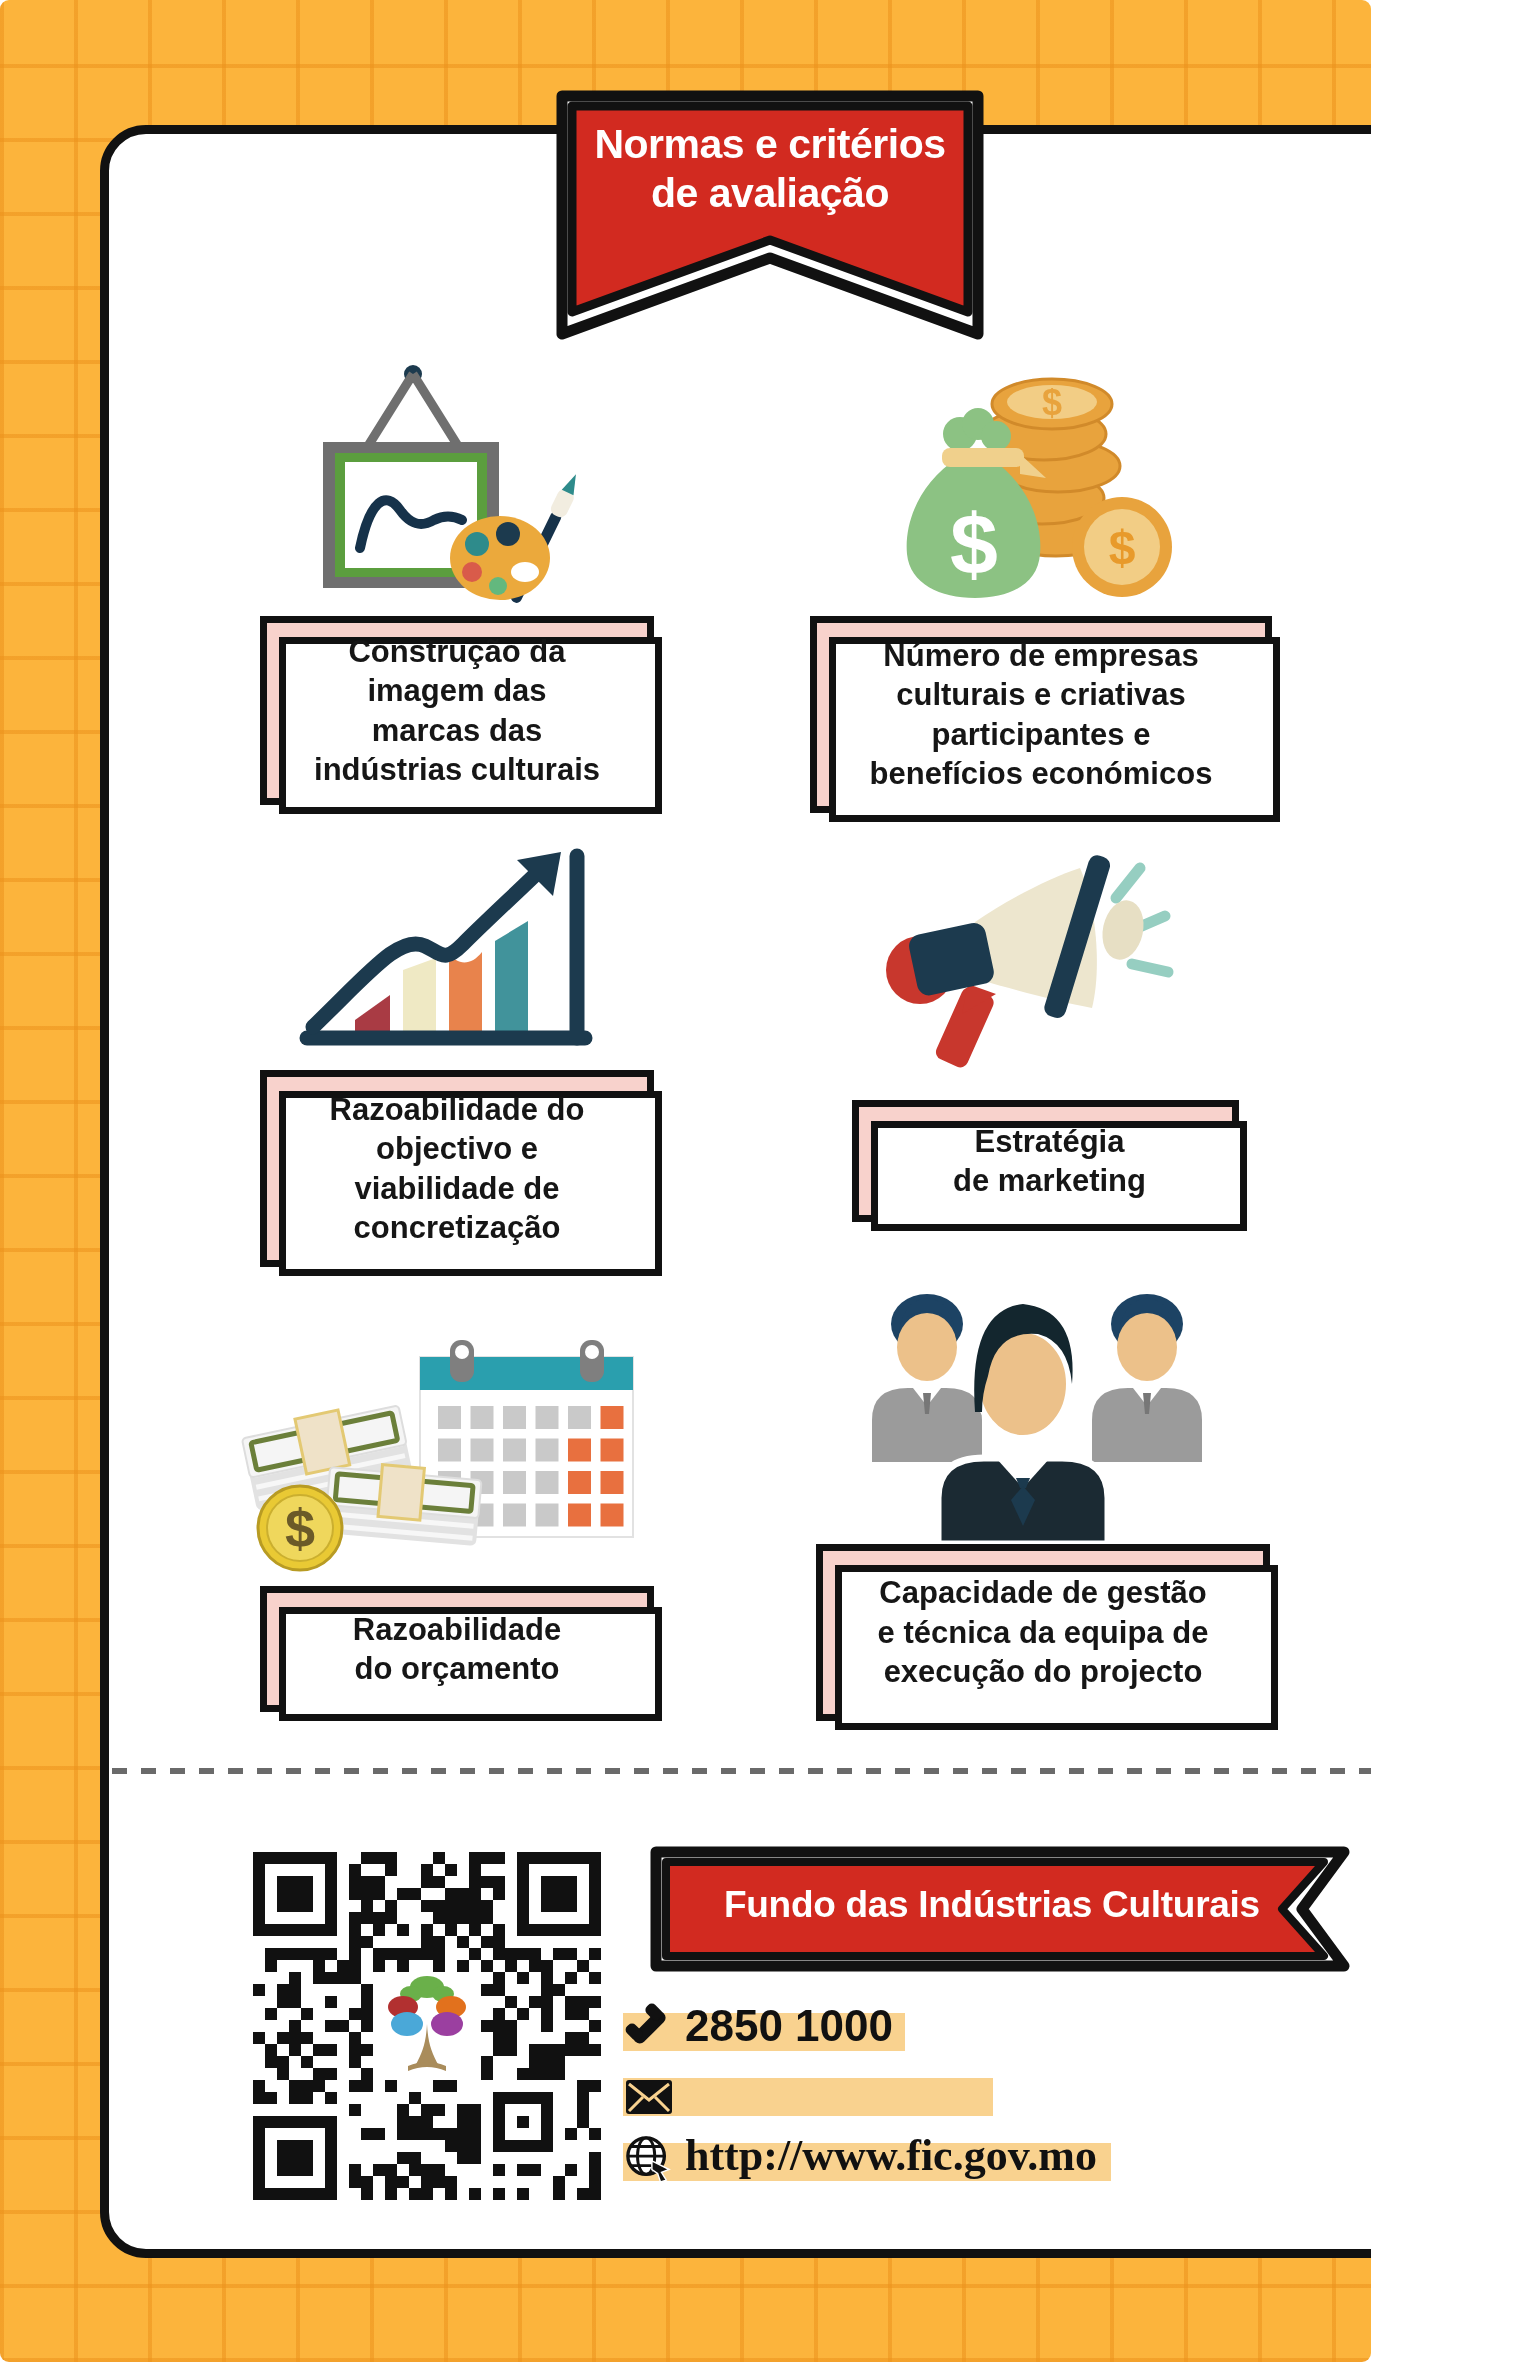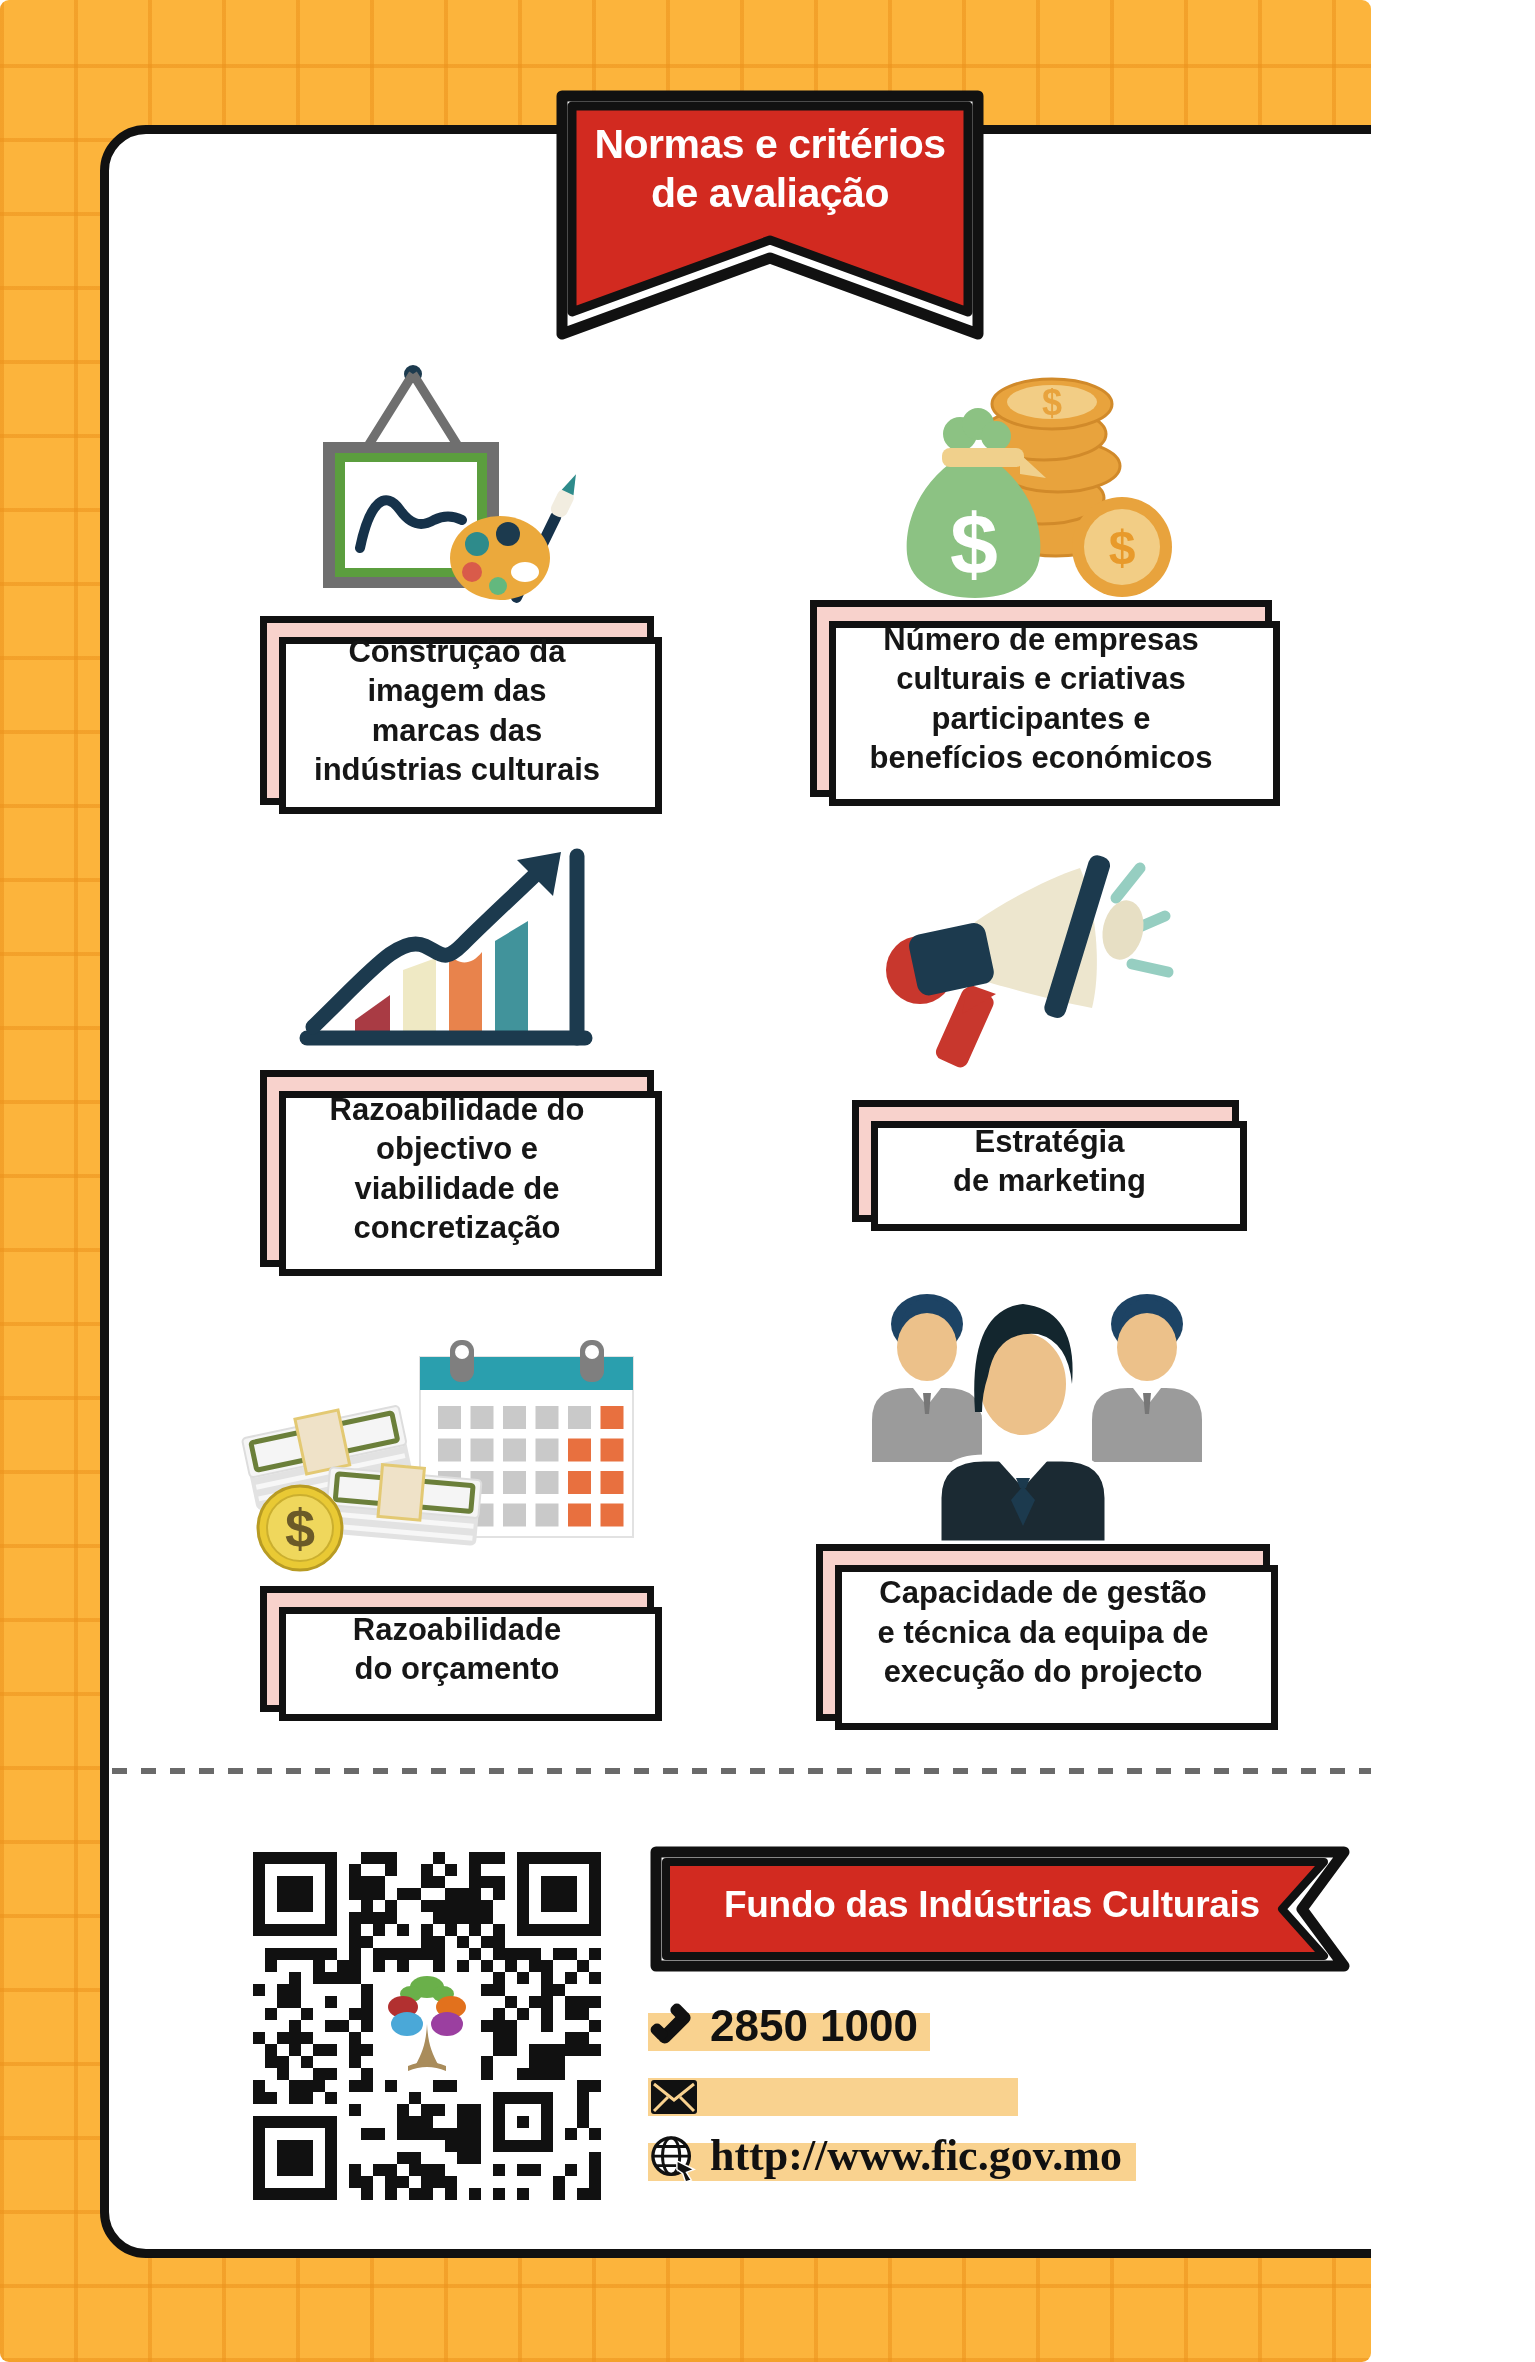--- a/index.html
+++ b/index.html
@@ -22,21 +22,21 @@
   .label-box p{margin:4px;font-size:31px;font-weight:bold;color:#161616;
     line-height:1.27;white-space:pre-line;}
   .divider{left:112px;top:1768px;width:1297px;height:6px;z-index:2;
     background:repeating-linear-gradient(90deg,#6A6A6A 0 15px,transparent 15px 29px);}
   .qr{left:253px;top:1852px;width:348px;height:348px;}
   .qr svg{width:100%;height:100%;}
   .tree{left:124px;top:122px;width:100px;height:104px;background:#fff;}
   .banner-wrap{left:650px;top:1846px;width:700px;height:126px;}
   .banner-text{left:724px;top:1884px;width:580px;color:#fff;font-size:37px;
     font-weight:bold;letter-spacing:-0.3px;z-index:6;}
-  .contact-row{left:648px;width:560px;height:54px;z-index:2;}
+  .contact-row{left:623px;width:560px;height:54px;z-index:2;}
   .contact-bar{position:absolute;left:0;top:13px;height:38px;background:#F9D28F;z-index:0;}
   .contact-icon{position:absolute;left:2px;top:3px;width:48px;height:48px;z-index:1;}
   .contact-text{position:absolute;left:62px;top:0;font-size:44px;font-weight:bold;
     color:#111;line-height:52px;z-index:1;white-space:nowrap;}
   .icon svg{width:100%;height:100%;overflow:visible;}
 </style>
 </head>
 <body>
 
 <div id="canvas">
@@ -98,21 +98,21 @@
       <circle cx="80" cy="72" r="17" fill="#8CC283"></circle>
       <circle cx="98" cy="62" r="16" fill="#8CC283"></circle>
       <circle cx="116" cy="74" r="15" fill="#8CC283"></circle>
       <path d="M78 96 C40 120 24 160 27 192 C30 222 60 236 95 236 C130 236 158 222 160 192 C163 160 147 120 110 96 Z" fill="#8CC283"></path>
       <rect x="62" y="86" width="82" height="19" rx="8" fill="#F0D08C"></rect>
       <polygon points="140,92 166,116 140,112" fill="#F0D08C"></polygon>
       <text x="94" y="212" text-anchor="middle" font-size="86" font-weight="bold" fill="#FFFFFF">$</text>
     </svg>
   </div>
 
-  <div class="abs label-box" style="left:810px;top:600px;width:448px;height:183px;justify-content:center;">
+  <div class="abs label-box" style="left:810px;top:616px;width:448px;height:183px;justify-content:center;">
     <p>Número de empresas
 culturais e criativas
 participantes e
 benefícios económicos</p>
   </div>
 
   <div class="abs icon" style="left:295px;top:842px;width:310px;height:225px;">
     <svg viewBox="0 0 310 225">
       <polygon points="60,196 60,178 95,153 95,196" fill="#A93B44"></polygon>
       <polygon points="108,196 108,128 141,116 141,196" fill="#EFE9C4"></polygon>

